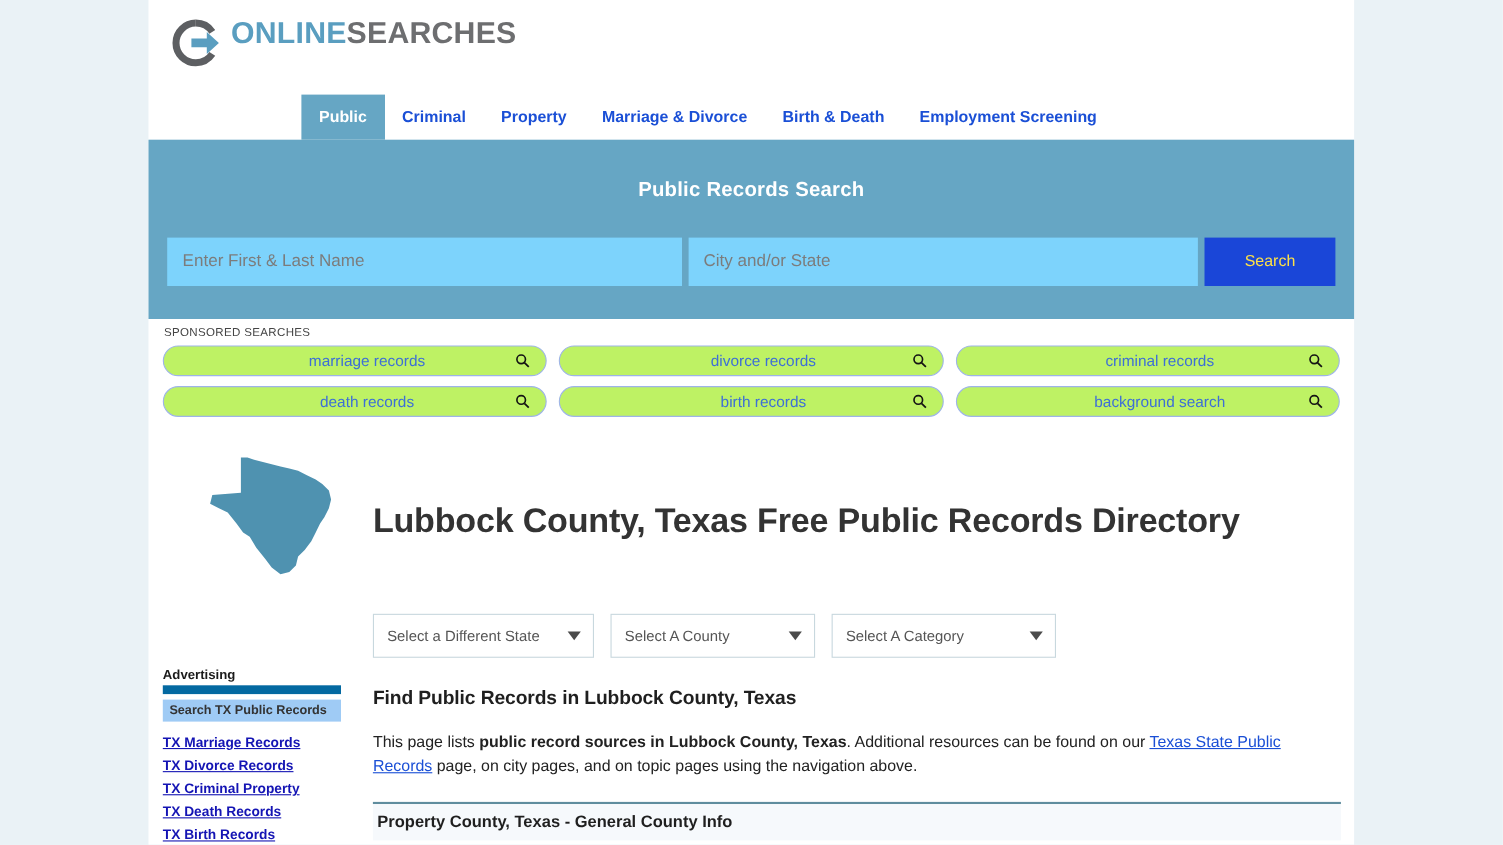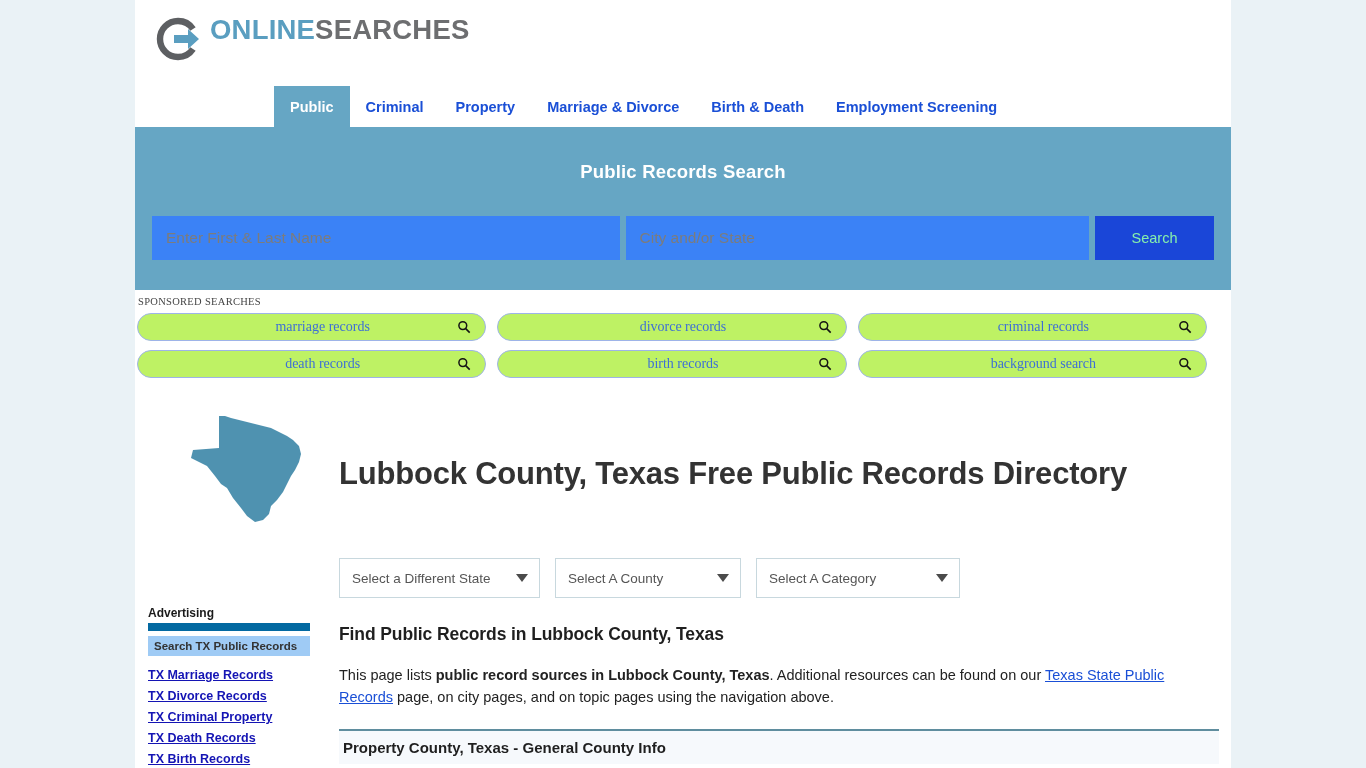--- a/index.html
+++ b/index.html
@@ -76,46 +76,45 @@
   }
   .search-row {
     position: absolute; left: 17px; top: 89px;
     width: 1062px; height: 44px;
     display: flex;
   }
   .search-field {
     height: 44px;
     border: none;
     outline: none;
-    background: #3b82f6;
+    background: #7dd3fc;
     font-size: 15.5px;
     font-family: "Liberation Sans", sans-serif;
     color: #333;
     padding: 12px 14px;
   }
   .search-field::placeholder { color: #7c7c7c; }
   .field-name { width: 472px; }
   .field-loc { width: 468px; margin-left: 6px; }
   .search-btn {
     width: 120px; height: 44px;
     margin-left: 6px;
     background: #1a46d8;
-    color: #86efac;
+    color: #fde047;
     border: none;
     font-size: 14.5px;
     font-family: "Liberation Sans", sans-serif;
     font-weight: normal;
     cursor: pointer;
   }
 
   
   .sponsored {
-    position: absolute; left: 2px; top: 296px;
+    position: absolute; left: 13px; top: 296px;
     width: 1070px;
-    font-family: Liberation Serif, serif;
   }
   .sponsored-label {
     font-size: 10.5px;
     color: #444;
     letter-spacing: 0.3px;
     margin-bottom: 6px;
     padding-left: 1px;
   }
   .pill-grid {
     display: grid;

